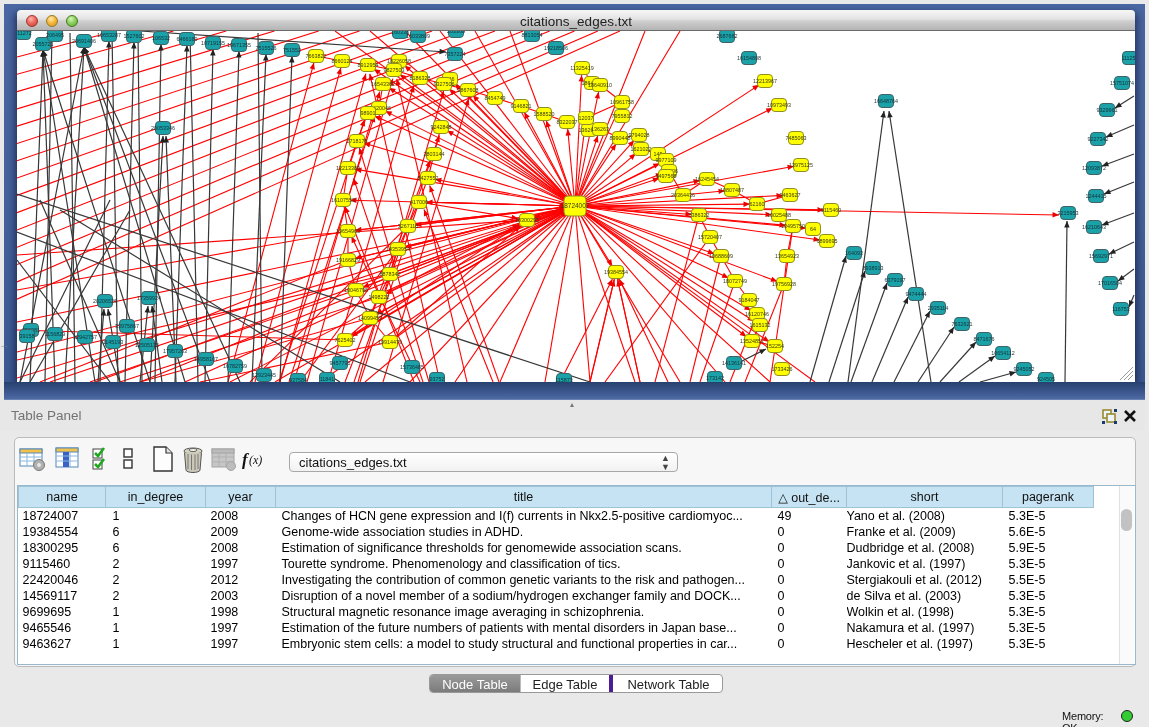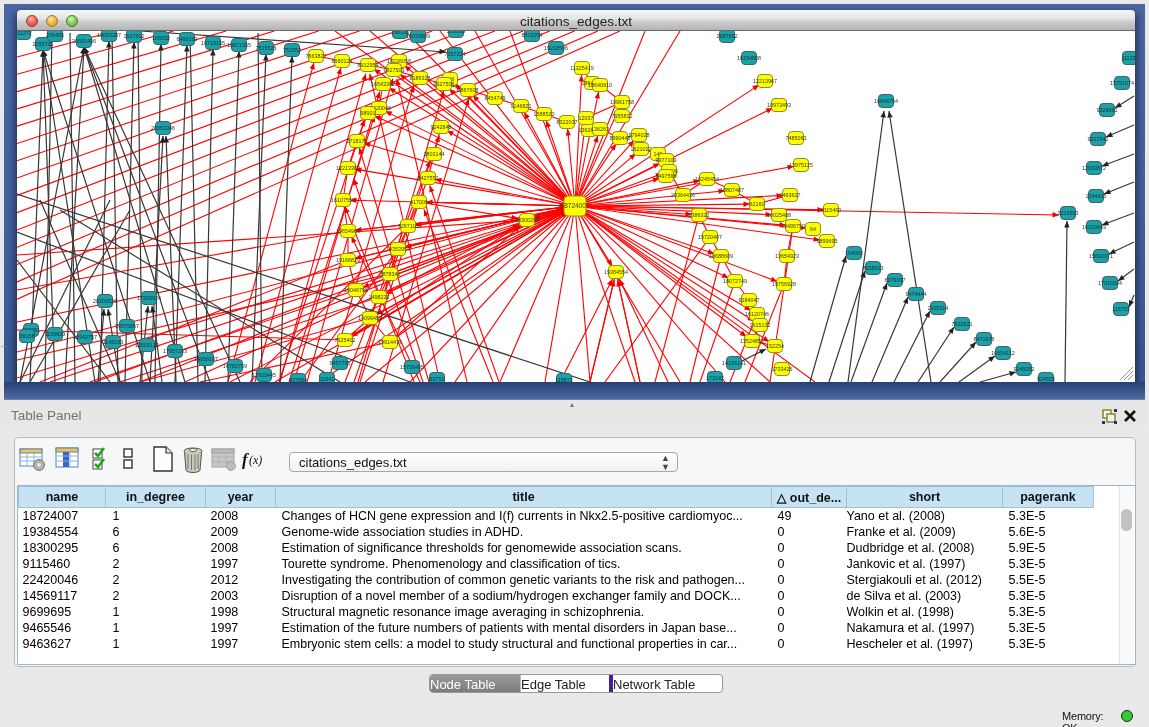--- a/index.html
+++ b/index.html
@@ -19,29 +19,29 @@
 #tptitle{position:absolute;left:0;top:400px;width:1145px;height:31px;background:#e7e7e7}
 #tptitle span{position:absolute;left:11px;top:8px;font-size:13.5px;color:#737373}
 #tpfloat{position:absolute;left:1102px;top:409px;width:15px;height:15px}
 #tpclose{position:absolute;left:1123px;top:409px;width:14px;height:14px}
 #panel{position:absolute;left:14px;top:437px;width:1122px;height:230px;background:#f7f7f7;border:1px solid #bbb;border-radius:5px}
 #combo{position:absolute;left:289px;top:452px;width:389px;height:20px;background:linear-gradient(180deg,#ffffff,#f2f2f2);border:1px solid #a8a8a8;border-radius:4px;font-size:13px;color:#111;padding:2px 0 0 9px}
 #combo .ar{position:absolute;right:7px;top:1px;font-size:9px;color:#444;line-height:9px}
 #tablewrap{position:absolute;left:17px;top:485px;width:1119px;height:180px;background:#fff;border:1px solid #9ab8cc;overflow:hidden}
 table{border-collapse:collapse;table-layout:fixed;width:1118px;font-size:12.5px}
 col.w1{width:87px}col.w2{width:100px}col.w3{width:70px}col.w4{width:496px}col.w5{width:75px}col.w6{width:156px}col.w7{width:91px}col.w8{width:43px}
-th{height:21px;background:#c5e3f2;border:1px solid #9fc3d4;font-weight:bold;font-size:12.5px;color:#111;padding:0}
+th{height:21px;background:#c5e3f2;border:1px solid #9fc3d4;font-weight:normal;font-size:12.5px;color:#111;padding:0}
 th.c8{background:#fff;border:none}
 td{height:16px;padding:0 0 0 5px;color:#000;white-space:nowrap;overflow:hidden}
 td.c1{padding-left:4px}td.c2{padding-left:7px}td.c3{padding-left:5px}td.c4{padding-left:6px}td.c5{padding-left:6px}
 td.c6{text-align:left;padding:0}td.c7{padding-left:6px}
 #scrollbar{position:absolute;left:1119px;top:486px;width:15px;height:178px;background:#fafafa;border-left:1px solid #e0e0e0}
 #thumb{position:absolute;left:1121px;top:509px;width:11px;height:22px;background:#c2c2c2;border-radius:6px}
 #tabs{position:absolute;left:429px;top:674px;width:294px;height:19px;border:1px solid #999;border-radius:4px;background:#fff;overflow:hidden}
-.seg{position:absolute;top:0;height:19px;font-size:13px;padding-top:2px;color:#222}
+.seg{position:absolute;top:0;height:19px;font-size:13px;text-align:center;padding-top:2px;color:#222}
 #seg1{left:0;width:90px;background:linear-gradient(180deg,#9a9a9a,#787878);color:#fff}
 #seg2{left:90px;width:89px;border-left:1px solid #bbb}
 #seg3{left:179px;width:115px;border-left:4px solid #4c1d95}
 #mem{position:absolute;left:1062px;top:710px;font-size:11px;color:#111;letter-spacing:-0.2px}
 #memdot{position:absolute;left:1121px;top:710px;width:12px;height:12px;border-radius:50%;background:#33cc33;border:1px solid #222}
 #caret{position:absolute;left:570px;top:400px;font-size:8px;color:#777}
 </style></head>
 <body>
 <div id="root">
  <div id="leftsliver"></div>

